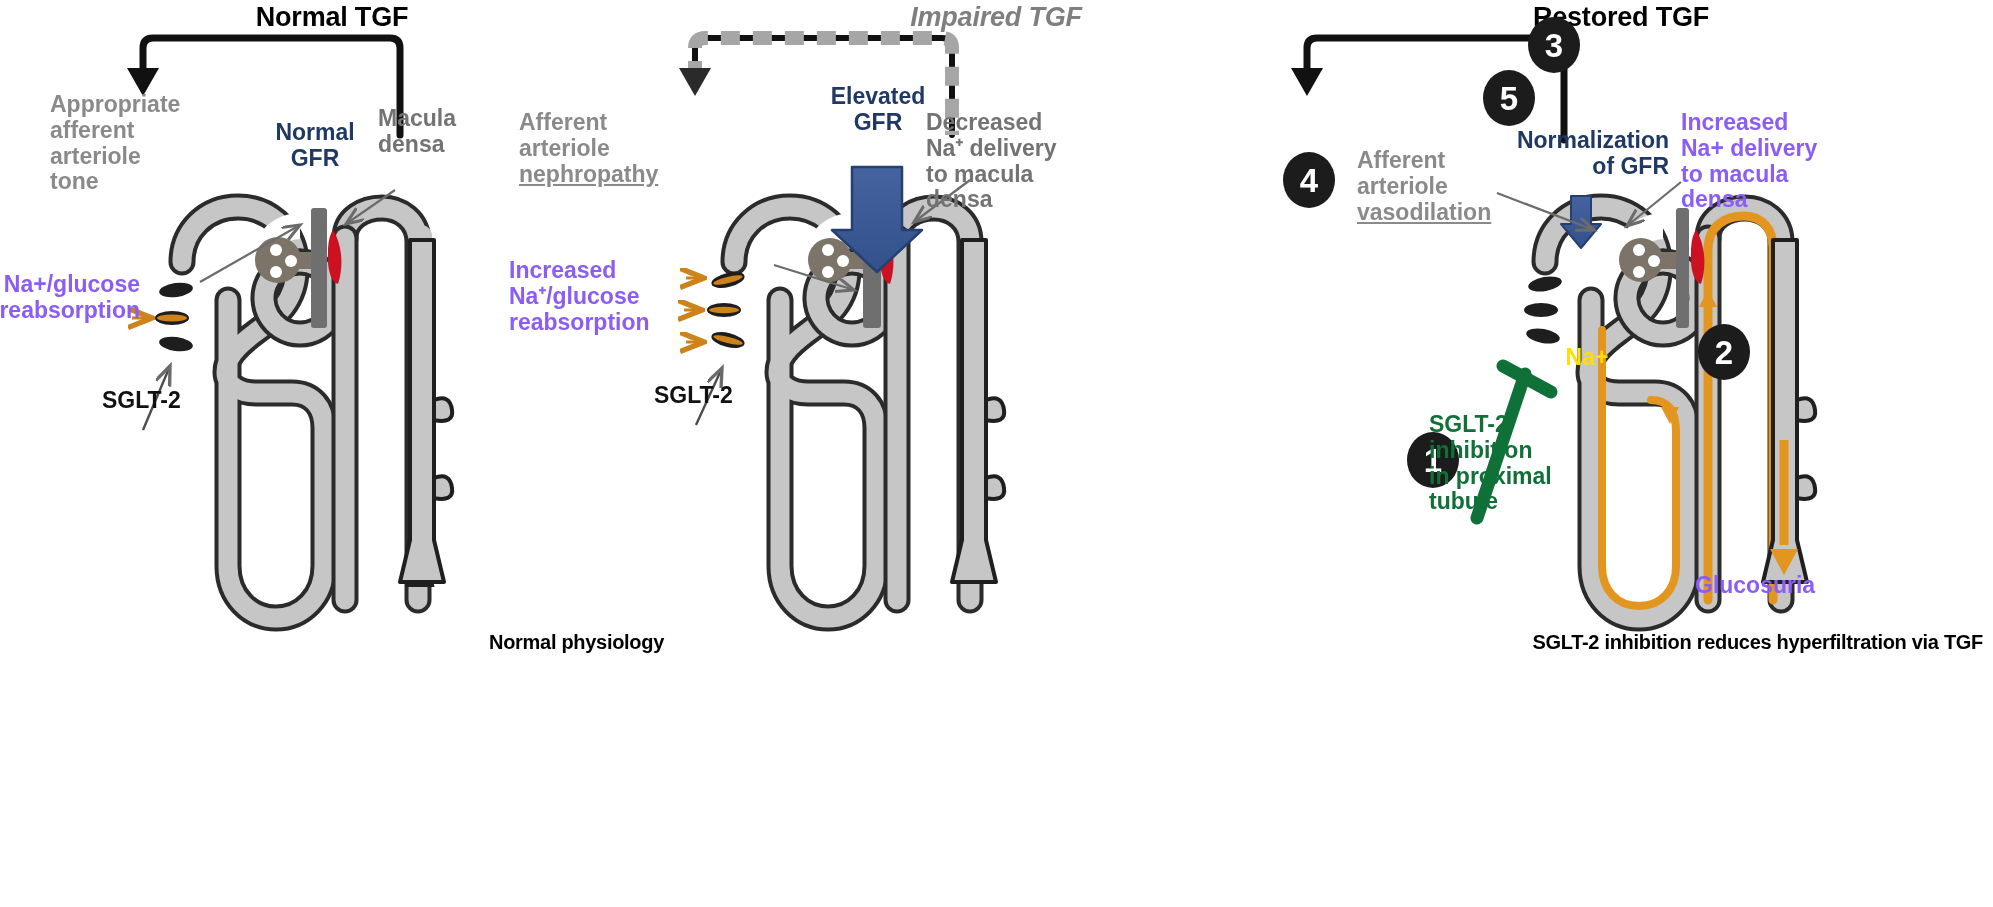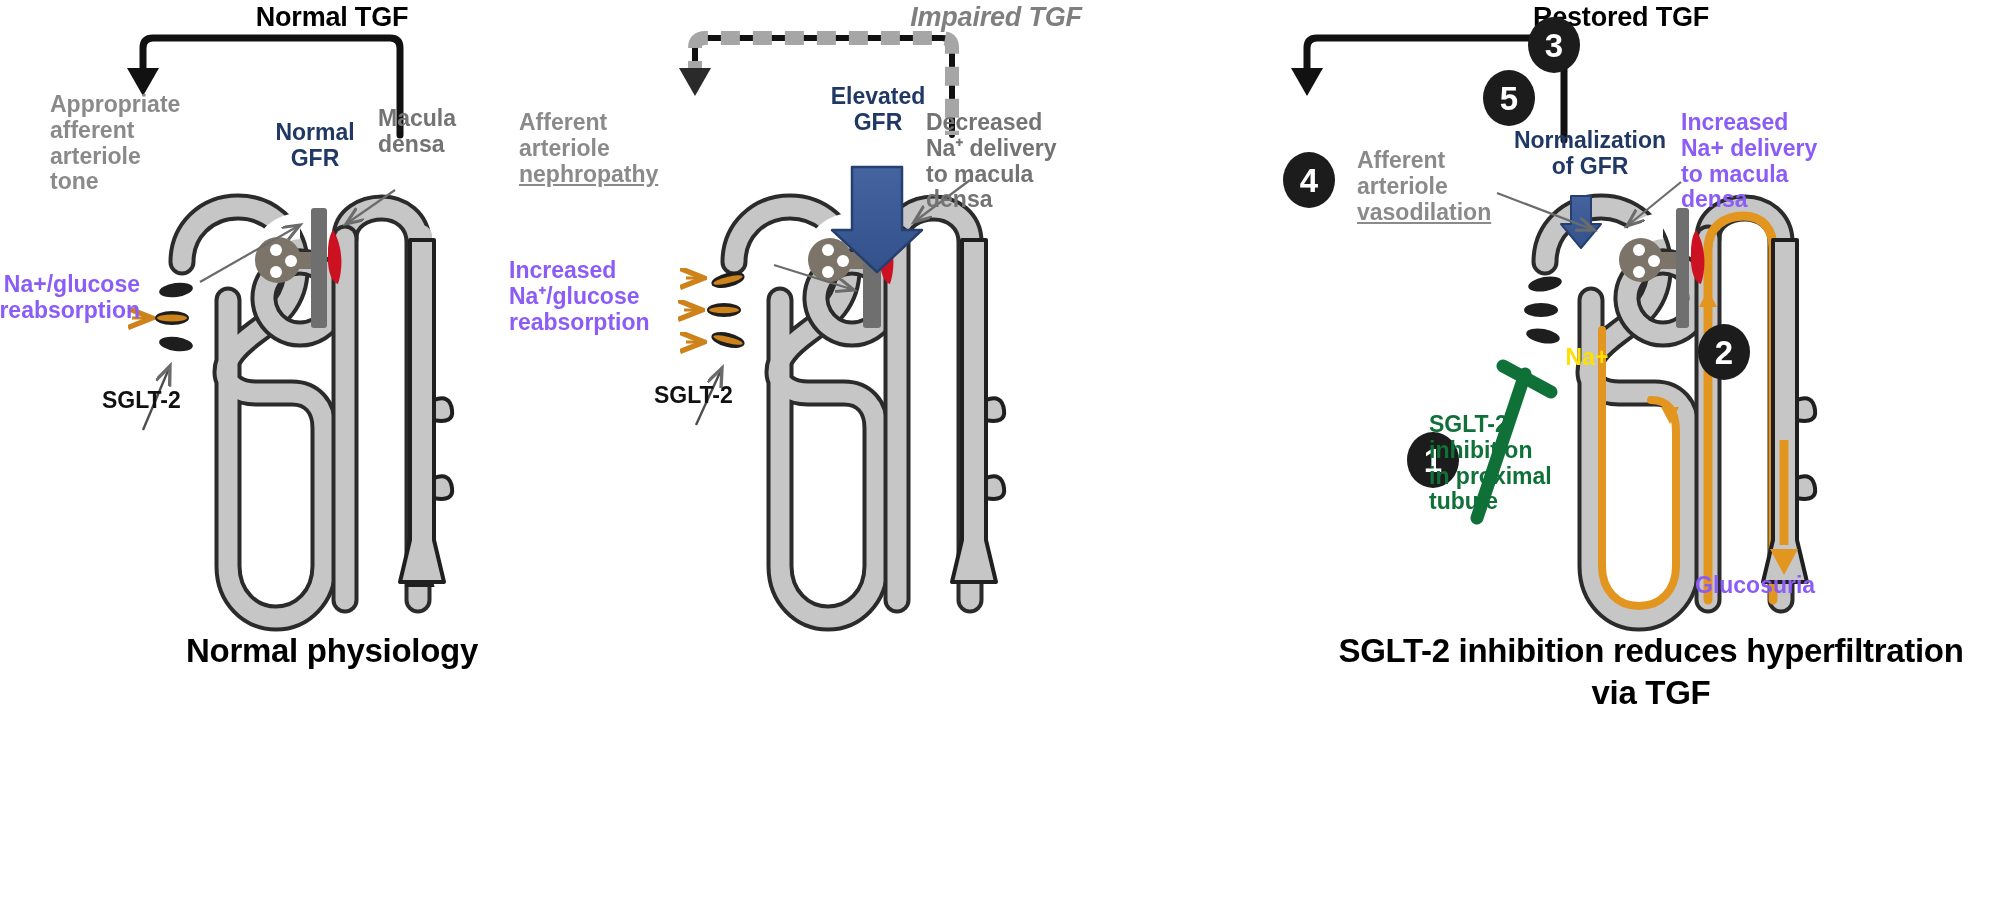--- a/index.html
+++ b/index.html
@@ -35,22 +35,22 @@
     letter-spacing: -0.2px;
   }
   .tgf-title.impaired {
     color: #7f7f7f;
     font-style: italic;
   }
 
   .caption {
     position: absolute;
     width: 100%;
-    text-align: center;
-    font-size: 33px;
+    text-align: right;
+    font-size: 20px;
     font-weight: bold;
     line-height: 1.28;
     color: #000;
     letter-spacing: -0.3px;
   }
   #cap-1 { top: 630px; }
   #cap-2 { top: 630px; }
   #cap-3 { top: 630px; }
 
   .lbl {
@@ -453,21 +453,21 @@
         <text x="180" y="110" text-anchor="middle" font-family="Liberation Sans, sans-serif" font-size="33" font-weight="bold" fill="#ffffff">5</text>
       </g>
 
       <text x="258" y="365" text-anchor="middle" font-family="Liberation Sans, sans-serif" font-size="23" font-weight="bold" fill="#ffe000">Na+</text>
     </svg>
 
     <div class="lbl gray" style="left:28px; top:148px; width:180px;">Afferent</div>
     <div class="lbl gray" style="left:28px; top:174px; width:180px;">arteriole</div>
     <div class="lbl gray u" style="left:28px; top:200px; width:200px;">vasodilation</div>
 
-    <div class="lbl navy center" style="left:156px; top:128px; width:210px;">Normalization
+    <div class="lbl navy center" style="left:130px; top:128px; width:210px;text-align:right;">Normalization
 of GFR</div>
 
     <div class="lbl orange" style="left:352px; top:110px; width:215px;">Increased
 Na+ delivery
 to macula
 densa</div>
 
     <div class="lbl green" style="left:100px; top:412px; width:180px;">SGLT-2
 inhibition
 in proximal

